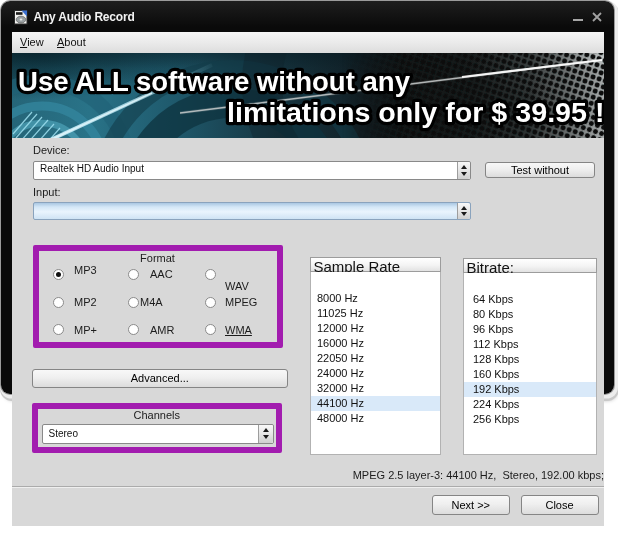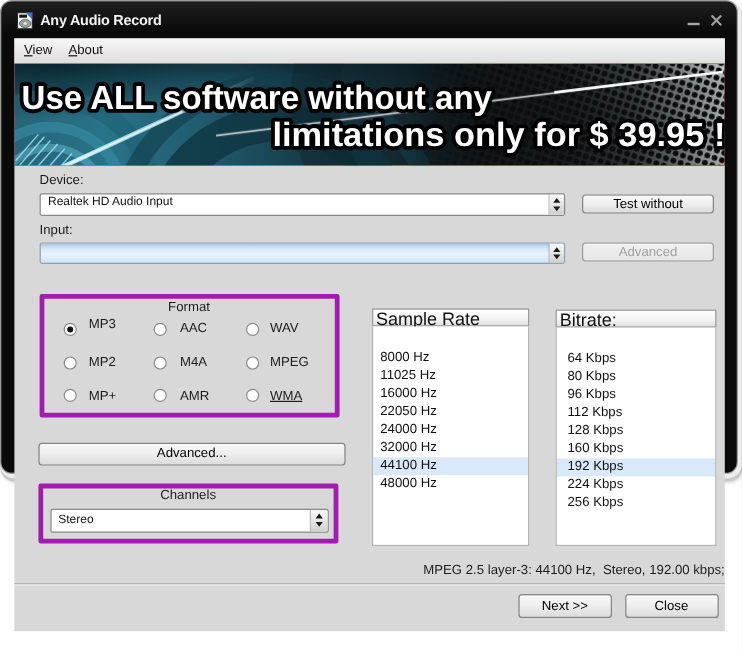--- a/index.html
+++ b/index.html
@@ -19,21 +19,21 @@
   .spin{position:absolute;right:0;top:0;bottom:0;width:13px;border-left:1px solid #9d9d9d;
         background:linear-gradient(#f8f8f8,#e8e8e8 45%,#cfcfcf);border-radius:0 2px 2px 0;}
   .spin:before,.spin:after{content:"";position:absolute;left:50%;transform:translateX(-50%);
         border-left:3.5px solid transparent;border-right:3.5px solid transparent;}
   .spin:before{top:calc(50% - 5.4px);border-bottom:4px solid #1a1a1a;}
   .spin:after{bottom:calc(50% - 5.4px);border-top:4px solid #1a1a1a;}
   .btn{position:absolute;background:linear-gradient(#f8f8f8,#efefef 45%,#dcdcdc);
        border:1px solid #858585;border-radius:3px;font-size:11px;color:#000;
        display:flex;align-items:center;justify-content:center;}
   .btn.dis{color:#a2a2a2;border-color:#9a9a9a;background:linear-gradient(#f1f1f1,#e6e6e6);}
-  .group{position:absolute;border:4px solid #a21caf;border-radius:2px;}
+  .group{position:absolute;border:6px solid #a21caf;border-radius:2px;}
   .group .gtitle{position:absolute;top:0.5px;left:50%;transform:translateX(-50%);
        font-size:11px;color:#1c1c1c;white-space:nowrap;}
   .radio{position:absolute;width:11px;height:11px;border-radius:50%;background:#fff;border:1px solid #8a8a8a;}
   .radio.sel:after{content:"";position:absolute;left:2px;top:2px;width:5px;height:5px;border-radius:50%;background:#111;}
   .hdr{position:absolute;background:linear-gradient(#ffffff,#f4f4f4 55%,#e2e2e2);border:1px solid #9c9c9c;}
   .hdr span{position:absolute;left:2.5px;top:0px;font-size:15px;color:#111;}
   .list{position:absolute;background:#fff;border:1px solid #b2b2b2;border-top:none;overflow:hidden;padding-top:19px;}
   .list .it{height:15px;line-height:15px;font-size:11px;color:#111;padding-left:6px;}
   .list .it.sel{background:#d9e9f9;}
   .status{position:absolute;font-size:11px;color:#1c1c1c;text-align:right;}
@@ -55,21 +55,21 @@
     <svg style="position:absolute;left:591px;top:11px" width="10" height="10" viewBox="0 0 10 10">
       <path d="M1 1 L9 9 M9 1 L1 9" stroke="#a2a2a2" stroke-width="1.8"></path>
     </svg>
   </div>
   <div class="client">
     <div class="menubar">
       <span style="left:8px"><u>V</u>iew</span>
       <span style="left:45px"><u>A</u>bout</span>
     </div>
 
-    <div style="position:absolute;left:0;top:21px;width:592px;height:85px;background:#b91c1c;overflow:hidden;">
+    <div style="position:absolute;left:0;top:21px;width:592px;height:85px;background:#ef4444;overflow:hidden;">
       <svg width="592" height="85" viewBox="0 0 592 85" style="position:absolute;left:0;top:0">
         <defs>
           <linearGradient id="teal" x1="0" y1="0" x2="1" y2="0">
             <stop offset="0" stop-color="#256578"></stop>
             <stop offset="0.13" stop-color="#297388"></stop>
             <stop offset="0.27" stop-color="#1f5a6d"></stop>
             <stop offset="0.45" stop-color="#16343f"></stop>
             <stop offset="0.6" stop-color="#121f25"></stop>
             <stop offset="0.78" stop-color="#0e1315"></stop>
             <stop offset="1" stop-color="#0b0e0f"></stop>
@@ -153,35 +153,34 @@
     <div class="label" style="left:21px;top:111.5px;">Device:</div>
     <div class="combo" style="left:21px;top:128.5px;width:437.5px;height:19.5px;">
       <span class="txt">Realtek HD Audio Input</span>
         <span class="spin"></span>
     </div>
     <div class="btn" style="left:473px;top:130px;width:110px;height:16px;">Test without</div>
     <div class="label" style="left:21px;top:153.5px;">Input:</div>
     <div class="combo" style="left:21px;top:170px;width:437.5px;height:18px;background:linear-gradient(#aac7e2,#d4e7f7 25%,#e9f4fd 55%,#cfe3f4);border-color:#8aa3bd;">
       <span class="spin"></span>
     </div>
-    <div class="btn dis" style="left:473px;top:170px;width:110px;height:16px;">Advanced</div>
 
     <div class="group" style="left:20.5px;top:213px;width:250px;height:103px;">
       <div class="gtitle">Format</div>
     </div>
     <div class="radio sel" style="left:40.5px;top:236.5px;"></div>
     <div class="label" style="left:62px;top:232px;">MP3</div>
     <div class="radio" style="left:116px;top:236.5px;"></div>
     <div class="label" style="left:138px;top:236px;">AAC</div>
     <div class="radio" style="left:192.5px;top:236.5px;"></div>
-    <div class="label" style="left:213px;top:236px;">WAV</div>
+    <div class="label" style="left:213px;top:248px;">WAV</div>
     <div class="radio" style="left:40.5px;top:264.5px;"></div>
     <div class="label" style="left:62px;top:264px;text-align:center;">MP2</div>
     <div class="radio" style="left:116px;top:264.5px;"></div>
-    <div class="label" style="left:138px;top:264px;">M4A</div>
+    <div class="label" style="left:128px;top:264px;">M4A</div>
     <div class="radio" style="left:192.5px;top:264.5px;"></div>
     <div class="label" style="left:213px;top:264px;">MPEG</div>
     <div class="radio" style="left:40.5px;top:292px;"></div>
     <div class="label" style="left:62px;top:291.5px;">MP+</div>
     <div class="radio" style="left:116px;top:292px;"></div>
     <div class="label" style="left:138px;top:291.5px;">AMR</div>
     <div class="radio" style="left:192.5px;top:292px;"></div>
     <div class="label" style="left:213px;top:291.5px;text-decoration:underline;">WMA</div>
 
     <div class="btn" style="left:20px;top:337px;width:255.5px;height:18.5px;">Advanced...</div>
@@ -193,20 +192,21 @@
       <span class="txt" style="top:3.5px">Stereo</span>
         <span class="spin" style="width:15px"></span>
     </div>
 
     <div class="hdr" style="left:297.9px;top:225.2px;width:131.5px;height:14.5px;">
         <span>Sample Rate</span>
       </div>
     <div class="list" style="left:297.9px;top:239.5px;width:131.1px;height:183px;">
       <div class="it">8000 Hz</div>
       <div class="it">11025 Hz</div>
+      <div class="it">12000 Hz</div>
       <div class="it">16000 Hz</div>
       <div class="it">22050 Hz</div>
       <div class="it">24000 Hz</div>
       <div class="it">32000 Hz</div>
       <div class="it sel">44100 Hz</div>
       <div class="it">48000 Hz</div>
     </div>
 
     <div class="hdr" style="left:450.9px;top:225.8px;width:134px;height:14.8px;">
         <span>Bitrate:</span>

